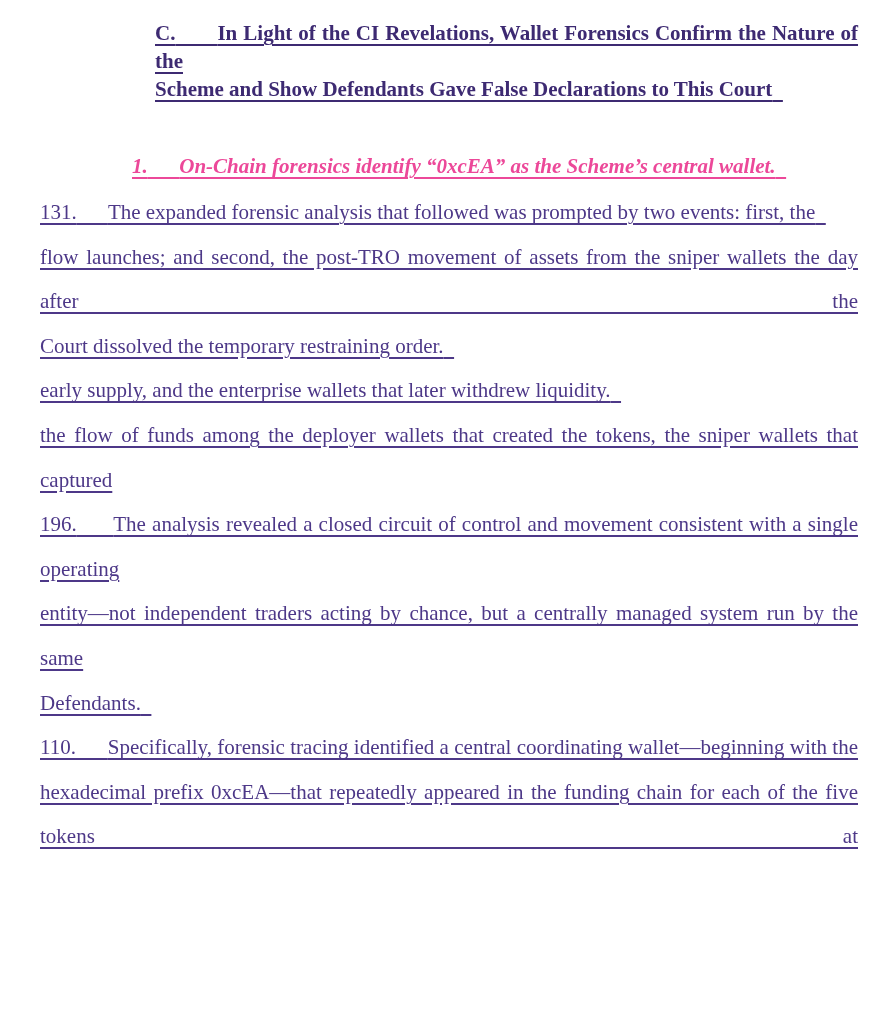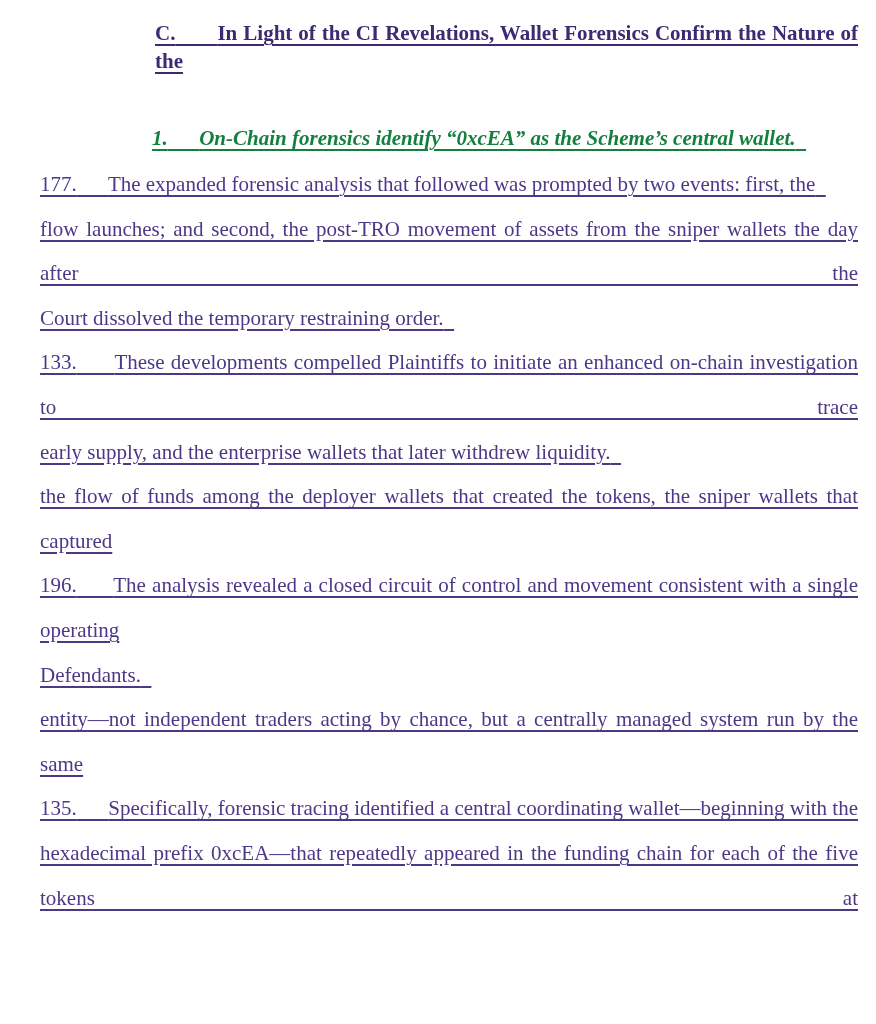--- a/index.html
+++ b/index.html
@@ -31,57 +31,56 @@
   .heading {
     margin: 19px 0 0 115px;
     width: 703px;
     font-size: 21px;
     line-height: 28px;
     font-weight: bold;
     color: #3d2a72;
     text-decoration-color: #3d2a72;
   }
   .subheading {
-    margin: 49px 0 0 60px;
+    margin: 49px 0 0 92px;
     font-size: 21px;
     line-height: 28px;
     font-weight: bold;
     font-style: italic;
-    color: #15803d;
-    text-align: center;
+    color: #ec4899;
   }
   .paras {
     margin-top: 10px;
     font-size: 21px;
     line-height: 44.6px;
     color: #4d3888;
   }
 </style>
 </head>
 <body>
 
 <div class="doc">
   <div class="content">
 
     <div class="heading">
       <div class="line fill"><span>C.</span><span class="tab">       </span><span>In Light of the CI Revelations, Wallet Forensics Confirm the Nature of the</span></div>
+      <div class="line endline"><span>Scheme and Show Defendants Gave False Declarations to This Court</span></div>
     </div>
 
     <div class="subheading">
       <div class="line endline"><span>1.</span><span class="tab">      </span><span>On-Chain forensics identify “0xcEA” as the Scheme’s central wallet.</span></div>
     </div>
 
     <div class="paras">
-        <div class="line endline"><span>177.</span><span class="tab">      </span><span>The expanded forensic analysis that followed was prompted by two events: first, the</span></div>
+        <div class="line endline"><span>131.</span><span class="tab">      </span><span>The expanded forensic analysis that followed was prompted by two events: first, the</span></div>
         <div class="line fill"><span>flow launches; and second, the post-TRO movement of assets from the sniper wallets the day after the</span></div>
         <div class="line endline"><span>Court dissolved the temporary restraining order.</span></div>
-        <div class="line fill"><span>133.</span><span class="tab">      </span><span>These developments compelled Plaintiffs to initiate an enhanced on-chain investigation to trace</span></div>
         <div class="line endline"><span>early supply, and the enterprise wallets that later withdrew liquidity.</span></div>
         <div class="line fill"><span>the flow of funds among the deployer wallets that created the tokens, the sniper wallets that captured</span></div>
         <div class="line fill"><span>196.</span><span class="tab">      </span><span>The analysis revealed a closed circuit of control and movement consistent with a single operating</span></div>
+        <div class="line fill"><span>entity—not independent traders acting by chance, but a centrally managed system run by the same</span></div>
         <div class="line endline"><span>Defendants.</span></div>
-        <div class="line fill"><span>entity—not independent traders acting by chance, but a centrally managed system run by the same</span></div>
-        <div class="line fill"><span>135.</span><span class="tab">      </span><span>Specifically, forensic tracing identified a central coordinating wallet—beginning with the</span></div>
+        <div class="line fill"><span>110.</span><span class="tab">      </span><span>Specifically, forensic tracing identified a central coordinating wallet—beginning with the</span></div>
         <div class="line fill"><span>hexadecimal prefix 0xcEA—that repeatedly appeared in the funding chain for each of the five tokens at</span></div>
       </div>
 
   </div>
 </div>
 
 </body></html>

